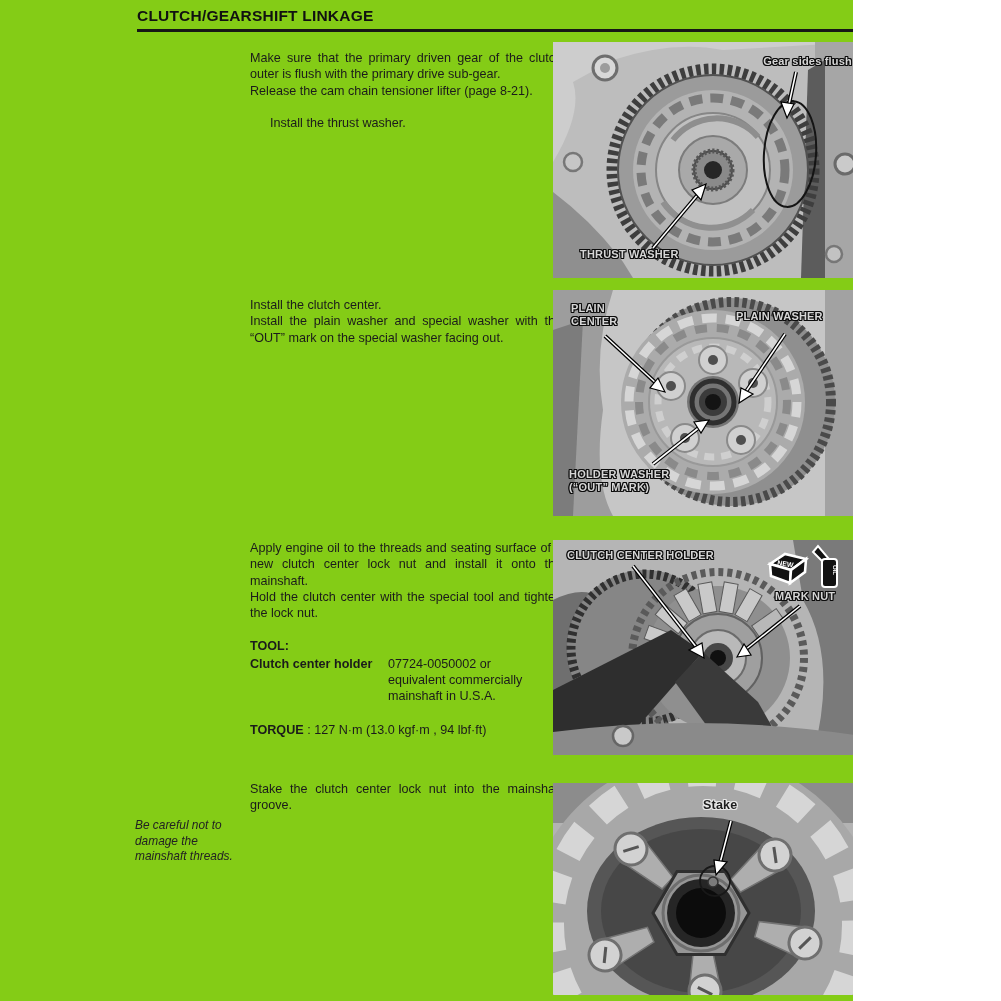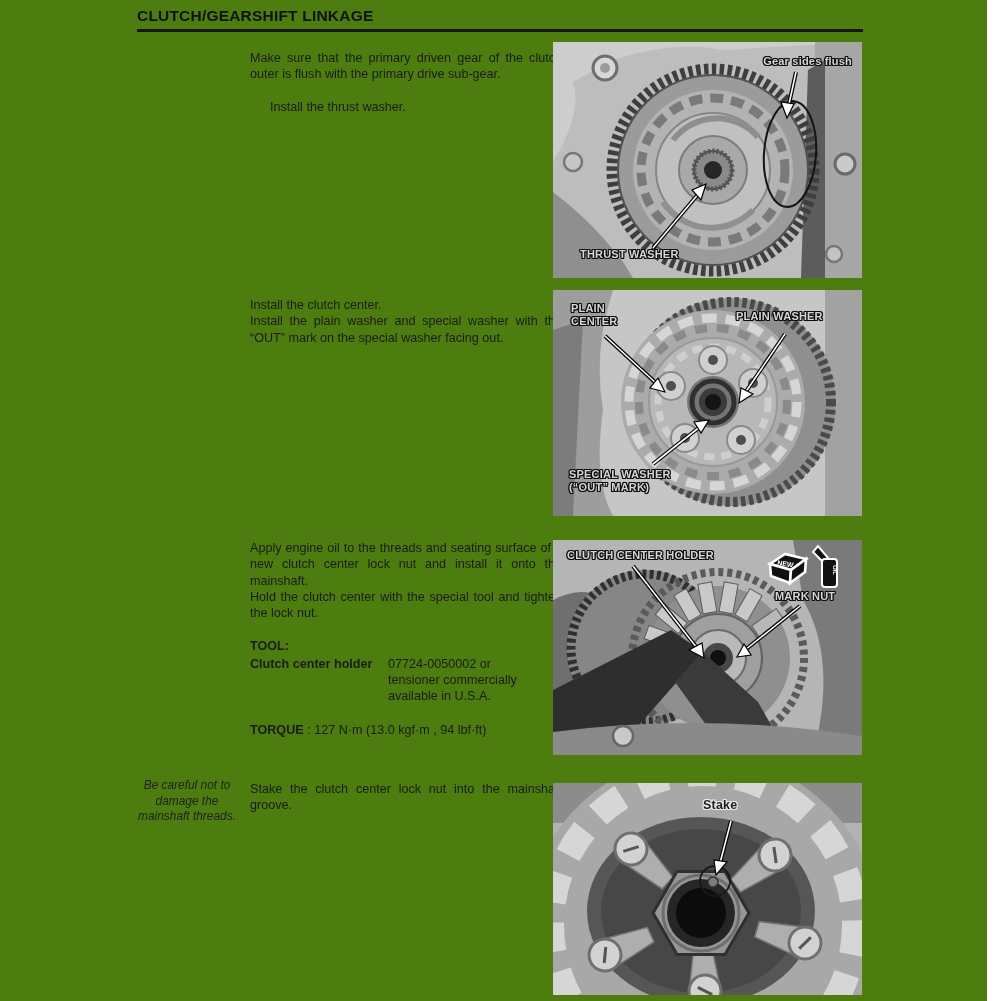--- a/index.html
+++ b/index.html
@@ -1,35 +1,35 @@
 <!DOCTYPE html>
 <html><head>
 <meta charset="utf-8">
 <style>
   html,body{margin:0;padding:0;background:#ffffff;}
   .page{
-    position:relative;width:987px;height:1001px;background:#4d7c0f;
+    position:relative;width:853px;height:1001px;background:#84cc16;
     font-family:"Liberation Sans","DejaVu Sans",sans-serif;color:#1b1b1b;overflow:hidden;
   }
   .page-title{
     position:absolute;left:137px;top:7px;font-size:15.5px;font-weight:bold;
     letter-spacing:.2px;color:#111;
   }
   .title-rule{position:absolute;left:137px;top:29px;width:726px;height:3px;background:#161616;}
   .col-text{position:absolute;left:250px;width:312px;font-size:12.6px;line-height:16.3px;}
   .para{text-align:justify;}
   .gap{margin-top:16px;margin-left:20px;}
   .tool-head{font-weight:bold;margin-top:17px;}
   .tool-row{display:flex;margin-top:1px;}
   .tool-name{font-weight:bold;width:138px;flex:0 0 138px;}
   .tool-val{flex:1;}
   .torque-line{margin-top:17px;}
   .torque-label{font-weight:bold;text-align:right;}
   .side-note{
-    position:absolute;left:135px;top:778px;width:104px;text-align:center;
+    position:absolute;left:135px;top:818px;width:104px;text-align:left;
     font-style:italic;font-size:11.9px;line-height:15.5px;color:#222;
   }
   .photo{position:absolute;background:#c9c9c9;overflow:hidden;}
   .photo svg{display:block;}
   .plabel{
     position:absolute;font-weight:bold;font-size:11px;line-height:12.5px;
     color:#d6d6d6;white-space:nowrap;letter-spacing:.2px;
     text-shadow:-1px -1px 0 #0c0c0c,1px -1px 0 #0c0c0c,-1px 1px 0 #0c0c0c,1px 1px 0 #0c0c0c,
                 -1px 0 0 #0c0c0c,1px 0 0 #0c0c0c,0 -1px 0 #0c0c0c,0 1px 0 #0c0c0c;
   }
@@ -42,20 +42,21 @@
 </head>
 <body>
 
 <div class="page">
 
   <div class="page-title">CLUTCH/GEARSHIFT LINKAGE</div>
   <div class="title-rule"></div>
 
   <div class="col-text" style="top:50px;">
     <div class="para">Make sure that the primary driven gear of the clutch outer is flush with the primary drive sub-gear.</div>
+    <div class="para">Release the cam chain tensioner lifter (page 8-21).</div>
     <div class="para gap">Install the thrust washer.</div>
   </div>
 
   <div class="photo" style="left:553px;top:42px;width:309px;height:236px;">
     <svg viewBox="0 0 309 236" width="309" height="236">
       <rect width="309" height="236" fill="#cdcdcd"></rect>
       <path d="M0,236 L0,120 Q30,70 20,40 L60,18 Q120,-2 170,8 L309,0 L309,236 Z" fill="#bdbdbd"></path>
       <path d="M0,236 L0,150 Q40,180 70,220 L80,236 Z" fill="#8f8f8f"></path>
       <rect x="262" y="0" width="47" height="236" fill="#a6a6a6"></rect>
       <path d="M255,28 L272,18 L272,236 L248,236 Z" fill="#5c5c5c"></path>
@@ -140,35 +141,35 @@
         <line x1="100" y1="174" x2="148" y2="136" stroke="#ffffff" stroke-width="1.6"></line>
         <polygon points="156,130 141,132 148,143" fill="#ffffff" stroke="#000000" stroke-width="1.2"></polygon>
       </g>
     </svg>
     <div class="plabel" style="left:18px;top:12px;">
       <div>PLAIN</div>
       <div>CENTER</div>
     </div>
     <div class="plabel" style="left:183px;top:20px;">PLAIN WASHER</div>
     <div class="plabel" style="left:16px;top:178px;">
-      <div>SPECIAL WASHER</div>
+      <div>HOLDER WASHER</div>
       <div>(“OUT” MARK)</div>
     </div>
   </div>
 
   <div class="col-text" style="top:540px;">
     <div class="para">Apply engine oil to the threads and seating surface of a new clutch center lock nut and install it onto the mainshaft.</div>
     <div class="para">Hold the clutch center with the special tool and tighten the lock nut.</div>
     <div class="tool-head">TOOL:</div>
     <div class="tool-row">
       <div class="tool-name">Clutch center holder</div>
       <div class="tool-val">
         <div>07724-0050002 or</div>
-        <div>tensioner commercially</div>
-        <div>available in U.S.A.</div>
+        <div>equivalent commercially</div>
+        <div>mainshaft in U.S.A.</div>
       </div>
     </div>
     <div class="torque-line">
       <span class="torque-label">TORQUE</span><span> : 127 N·m (13.0 kgf·m , 94 lbf·ft)</span>
     </div>
   </div>
 
   <div class="photo" style="left:553px;top:540px;width:309px;height:215px;">
     <svg viewBox="0 0 309 215" width="309" height="215">
       <rect width="309" height="215" fill="#b5b5b5"></rect>

